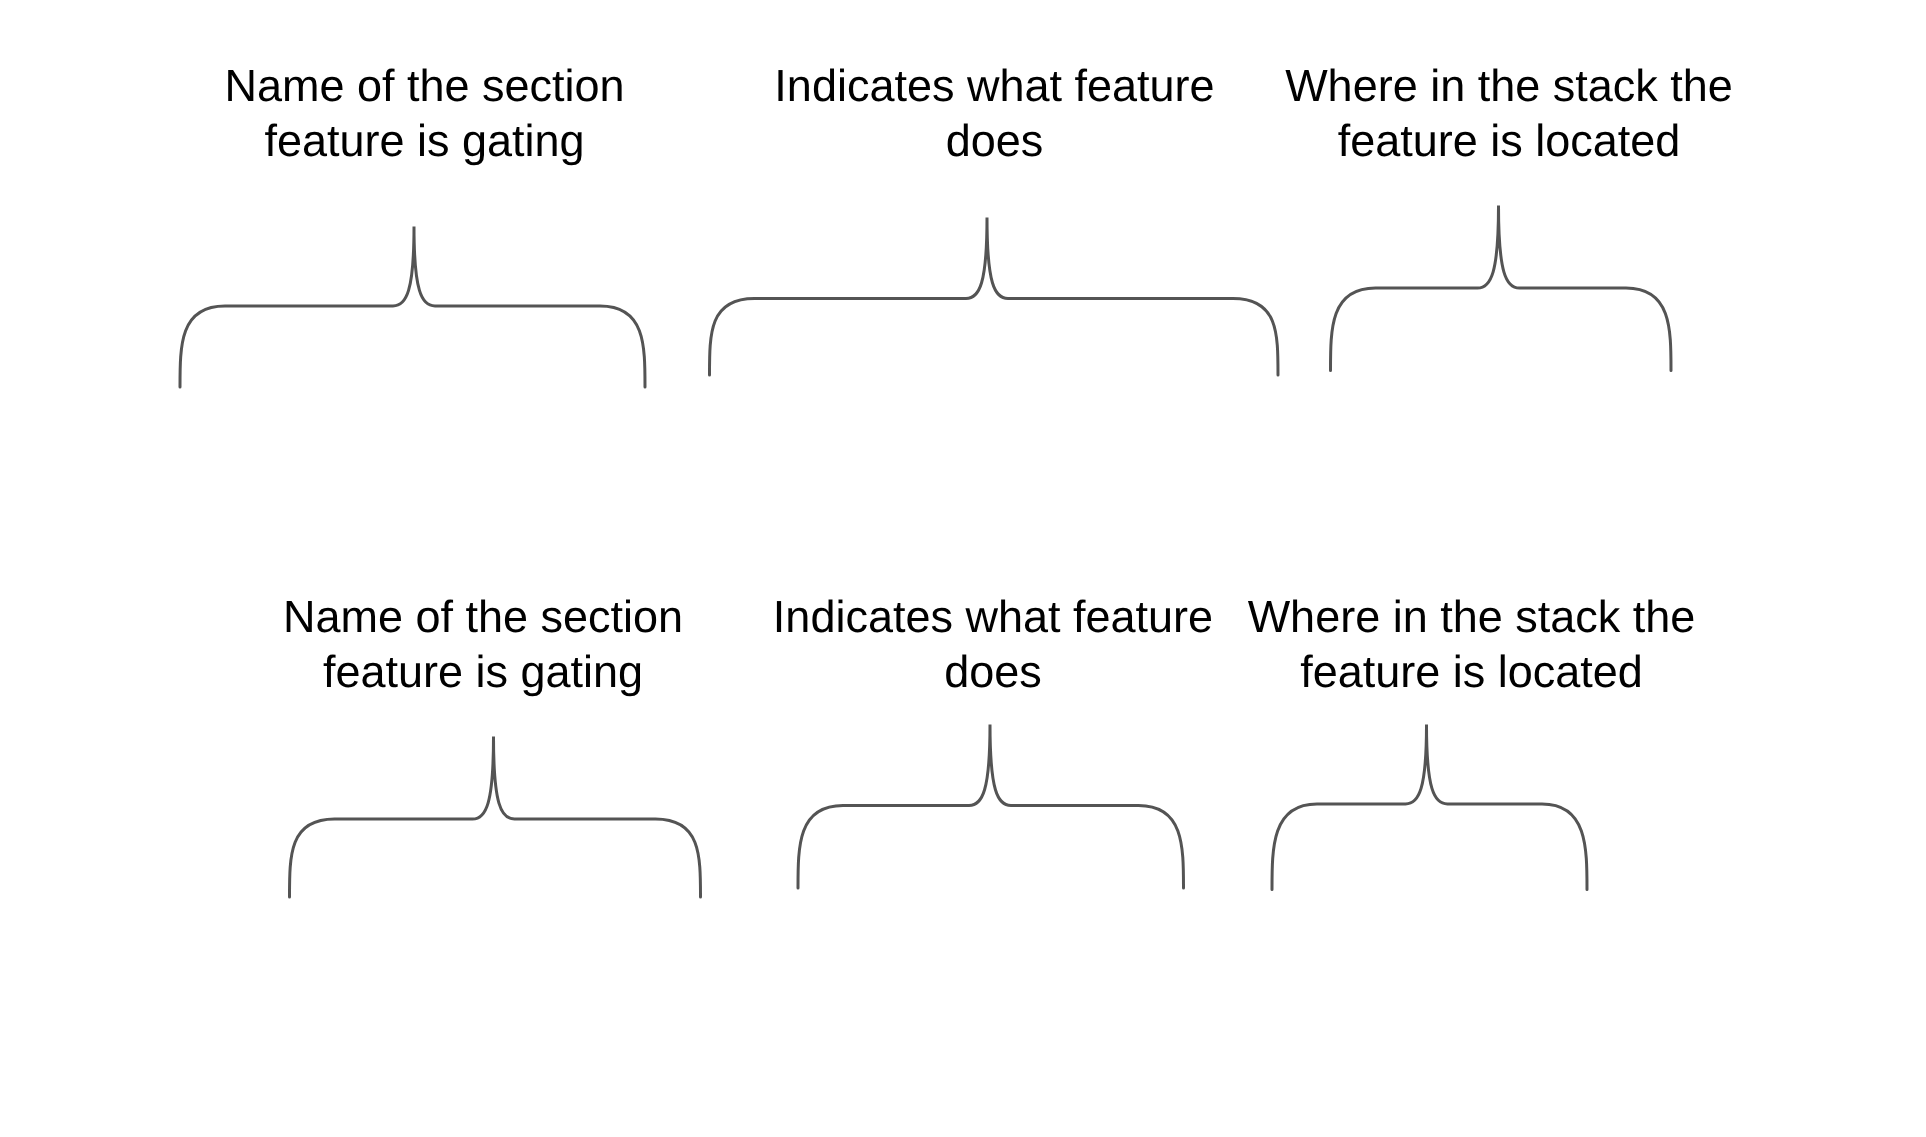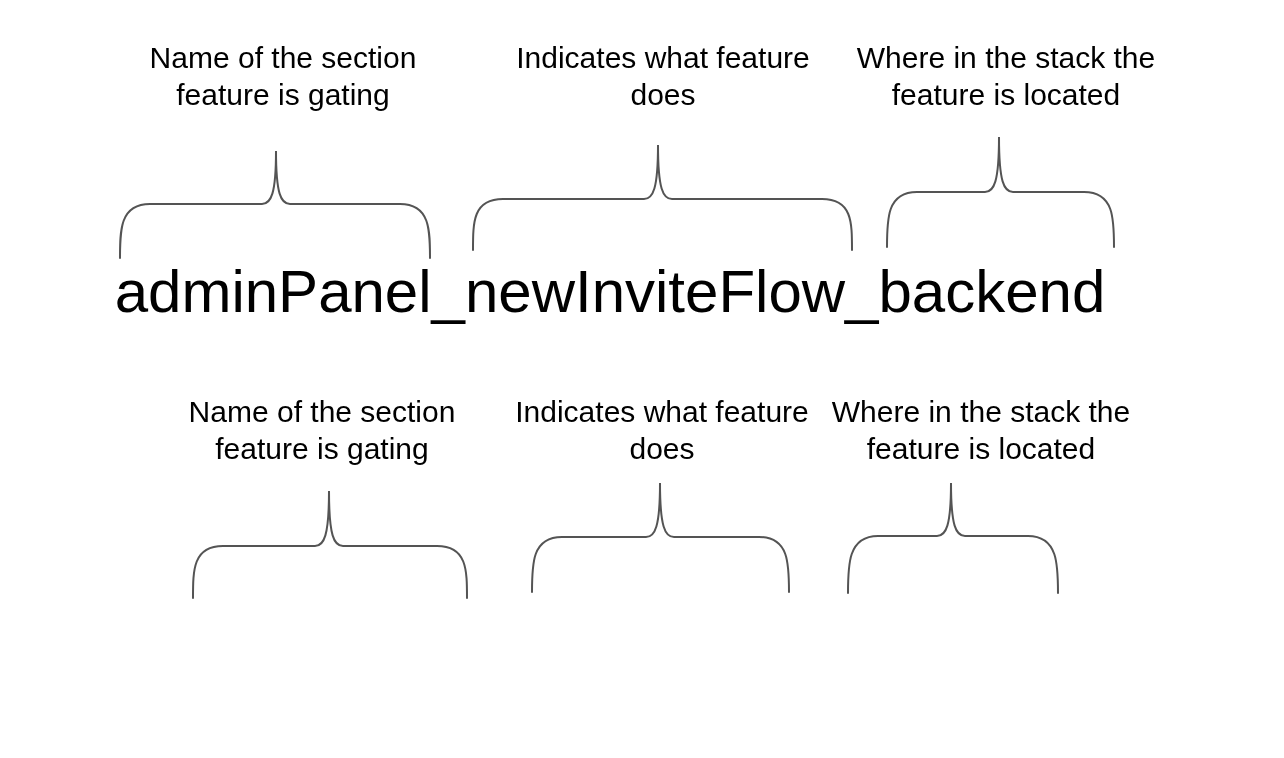--- a/index.html
+++ b/index.html
@@ -59,21 +59,20 @@
   <svg id="brace-r1-a1" class="brace" width="316" height="113" viewBox="0 0 316 113" style="left: 117px; top: 148px;">
       <path d="M 3,110 C 3,82 3,56 33,56 L 145,56 C 154,56 159,46 159,3 C 159,46 164,56 173,56 L 283,56 C 313,56 313,82 313,110" fill="none" stroke="#545454" stroke-width="2" stroke-linecap="round"></path>
     </svg>
   <svg id="brace-r1-a2" class="brace" width="385" height="111" viewBox="0 0 385 111" style="left: 470px; top: 142px;">
       <path d="M 3,108 C 3,80 3,57 33,57 L 174,57 C 183,57 188,47 188,3 C 188,47 193,57 202,57 L 352,57 C 382,57 382,80 382,108" fill="none" stroke="#545454" stroke-width="2" stroke-linecap="round"></path>
     </svg>
   <svg id="brace-r1-a3" class="brace" width="233" height="116" viewBox="0 0 233 116" style="left: 884px; top: 134px;">
       <path d="M 3,113 C 3,85 3,58 33,58 L 101,58 C 110,58 115,48 115,3 C 115,48 120,58 129,58 L 200,58 C 230,58 230,85 230,113" fill="none" stroke="#545454" stroke-width="2" stroke-linecap="round"></path>
     </svg>
 
-  <div class="flag flag1">adminPanel_newInviteFlow_backend</div>
 
   <div class="label row2-label pos-r2a1">
     <div>Name of the section</div>
     <div>feature is gating</div>
   </div>
   <div class="label row2-label pos-r2a2">
     <div>Indicates what feature</div>
     <div>does</div>
   </div>
   <div class="label row2-label pos-r2a3">

